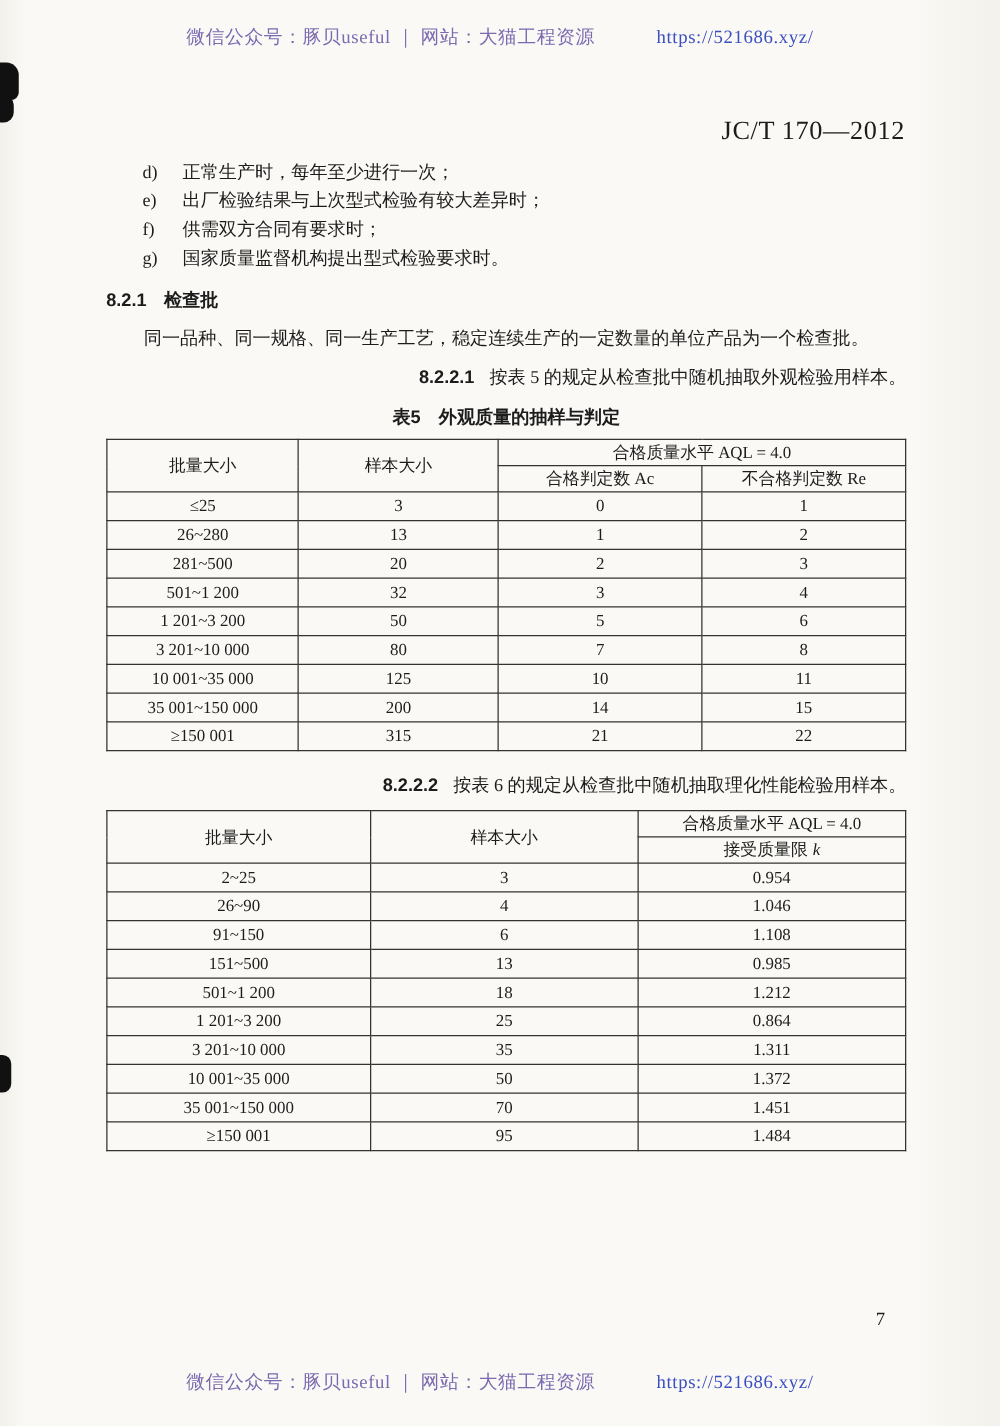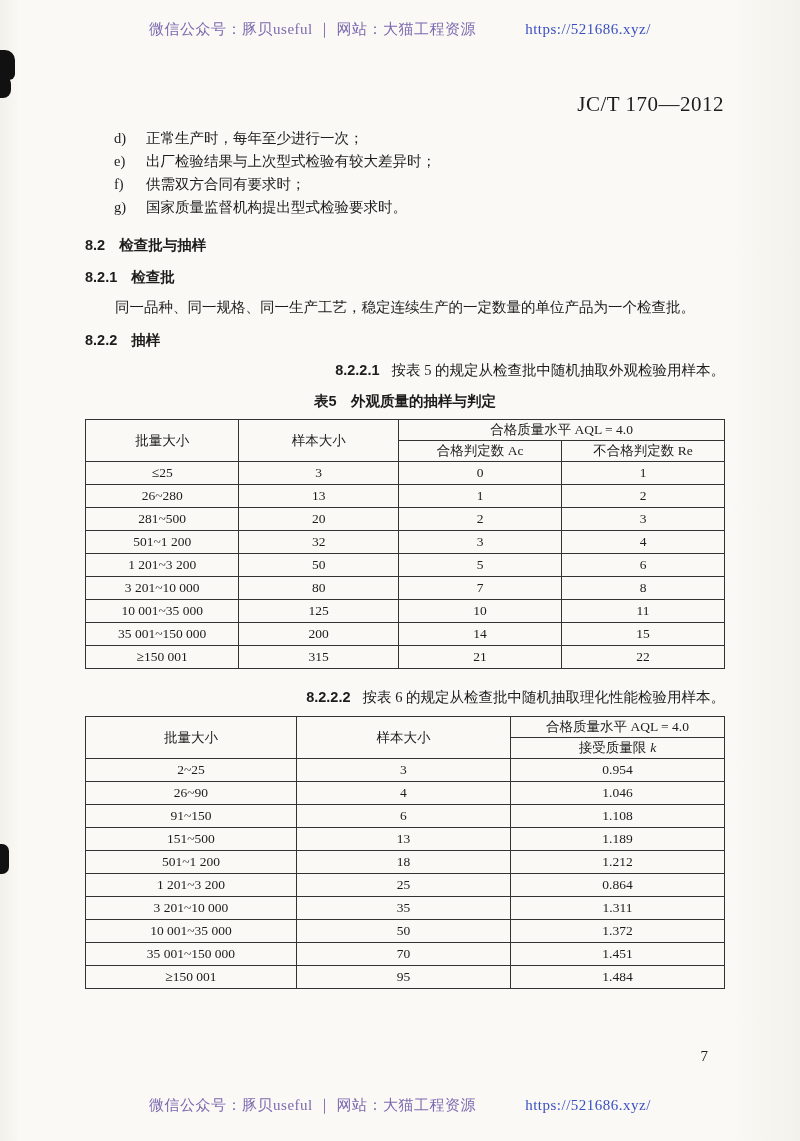--- a/index.html
+++ b/index.html
@@ -148,33 +148,27 @@
       <div class="list-item">
         <span class="marker">f)</span>
         <span class="li-text">供需双方合同有要求时；</span>
       </div>
       <div class="list-item">
         <span class="marker">g)</span>
         <span class="li-text">国家质量监督机构提出型式检验要求时。</span>
       </div>
     </div>
 
-    <div class="heading h-82">
-      <span class="num">8.2</span><span class="title">检查批与抽样</span>
-    </div>
 
     <div class="heading h-821">
       <span class="num">8.2.1</span><span class="title">检查批</span>
     </div>
 
     <div class="para">同一品种、同一规格、同一生产工艺，稳定连续生产的一定数量的单位产品为一个检查批。</div>
 
-    <div class="heading h-822">
-      <span class="num">8.2.2</span><span class="title">抽样</span>
-    </div>
 
     <div class="clause clause-8221">
       <span class="num">8.2.2.1</span><span class="txt">按表 5 的规定从检查批中随机抽取外观检验用样本。</span>
     </div>
 
     <div class="table-caption">表5　外观质量的抽样与判定</div>
 
     <table class="t5">
       <colgroup>
         <col style="width:24%">
@@ -286,21 +280,21 @@
             <td>1.046</td>
           </tr>
           <tr>
             <td>91~150</td>
             <td>6</td>
             <td>1.108</td>
           </tr>
           <tr>
             <td>151~500</td>
             <td>13</td>
-            <td>1.189</td>
+            <td>0.985</td>
           </tr>
           <tr>
             <td>501~1 200</td>
             <td>18</td>
             <td>1.212</td>
           </tr>
           <tr>
             <td>1 201~3 200</td>
             <td>25</td>
             <td>0.864</td>

